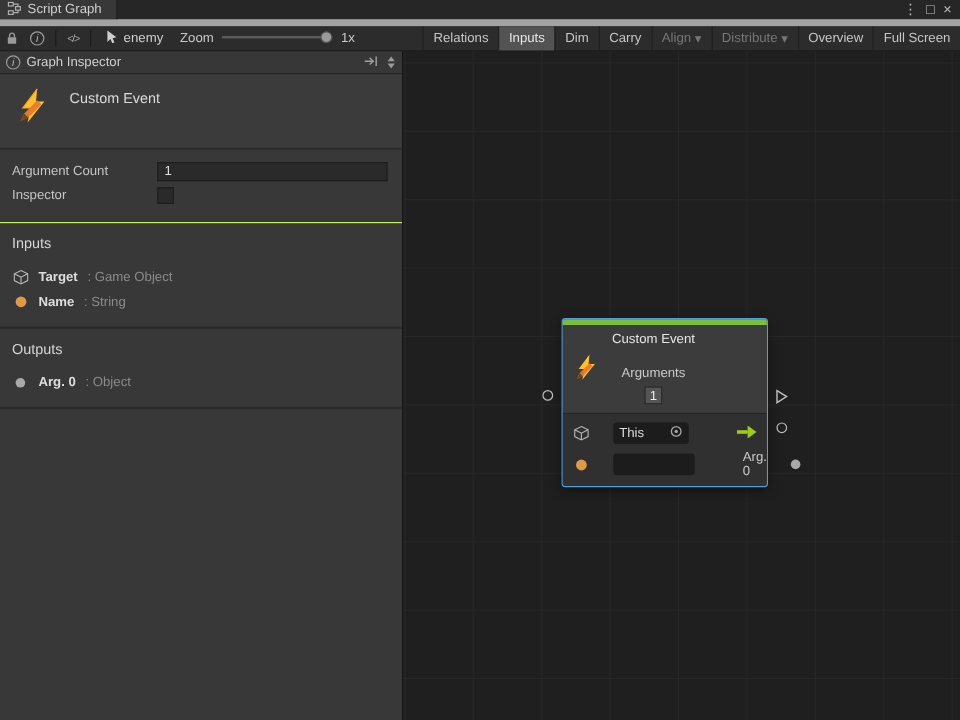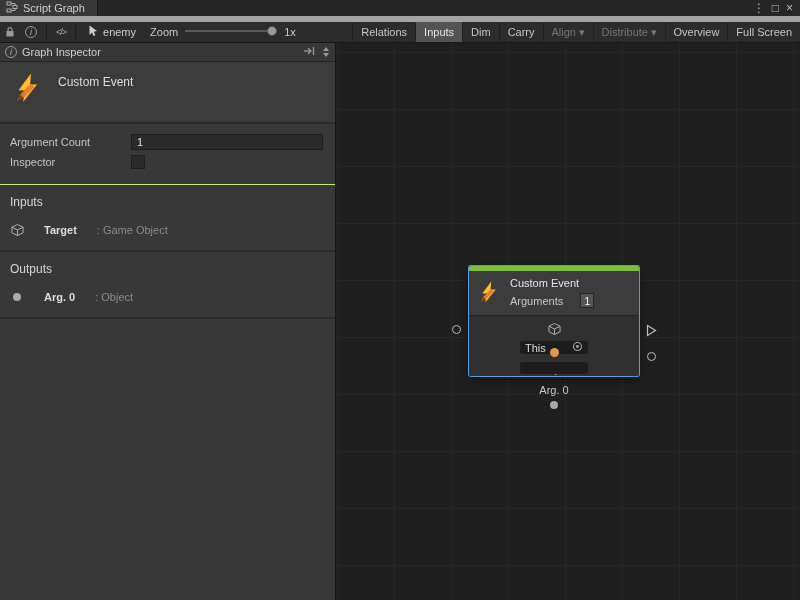--- a/index.html
+++ b/index.html
@@ -50,21 +50,21 @@
   .event-title { font-size:12px; color:#dcdcdc; padding-top:3px; }
 
   .fields { padding:8px 12px 12px 10px; border-bottom:1px solid #bef264; }
   .frow { display:flex; align-items:center; height:20px; }
   .flabel { width:121px; color:#c4c4c4; flex:0 0 auto; }
   .tinput { flex:1; height:16px; background:#2a2a2a; border:1px solid #1d1d1d; color:#e0e0e0; padding:0 5px; font:inherit; outline:none; }
   .checkbox { appearance:none; width:14px; height:14px; background:#2a2a2a; border:1px solid #1d1d1d; margin:0; }
 
   .section { padding:8px 10px 10px; border-bottom:2px solid #2b2b2b; }
   .sec-head { font-size:12px; color:#d6d6d6; margin:2px 0 10px; }
-  .pitem { display:flex; align-items:center; gap:20px; height:21px; }
+  .pitem { display:flex; align-items:center; gap:8px; height:21px; }
   .pname { font-weight:bold; color:#dedede; }
   .ptype { color:#8b8b8b; }
   .dot { width:9px; height:9px; border-radius:50%; flex:0 0 auto; }
   .dot.orange { background:#e09a45; }
   .dot.gray { background:#a9a9a9; width:8px; height:8px; }
   .icon14 { width:14px; display:flex; justify-content:center; flex:0 0 auto; }
 
   
   .canvas { flex:1; position:relative; overflow:hidden;
     background-color:#1f1f1f;
@@ -74,24 +74,24 @@
     background-size:57px 57px;
     background-position:1px 9px;
   }
 
   
   .node { position:absolute; left:133px; top:223px; width:170px; border-radius:2px;
     box-shadow:0 0 0 1px #4f9ee0, 0 3px 10px rgba(0,0,0,.45); background:#303030; }
   .node-strip { height:5px; background:#7cbf3f; border-radius:2px 2px 0 0; }
   .node-header { background:#3c3c3c; padding:6px 8px 7px; display:flex; align-items:center; gap:9px; }
   .node-title { color:#e6e6e6; }
-  .node-args { display:flex; align-items:center; gap:17px; margin-top:4px; color:#c9c9c9; }
+  .node-args { display:flex; align-items:center; gap:5px; margin-top:16px; color:#c9c9c9;flex-direction:column; }
   .args-box { min-width:13px; height:15px; line-height:15px; text-align:center; padding:0 3px; background:#555555; border:1px solid #242424; color:#eeeeee; }
   .node-body { background:#303030; border-top:1px solid #232323; padding:6px 8px 8px; display:flex; flex-direction:column; gap:6px; border-radius:0 0 2px 2px; }
-  .nrow { display:flex; align-items:center; gap:5px; height:20px;flex-direction:column; }
+  .nrow { display:flex; align-items:center; gap:20px; height:20px; }
   .nrow .spacer { flex:1; }
   .this-dropdown { width:68px; height:18px; background:#1c1c1c; border-radius:3px; display:flex; align-items:center; gap:4px; padding:0 5px; color:#dcdcdc; }
   .this-dropdown .dval { flex:1; }
   .arg-input { width:68px; height:18px; background:#1c1c1c; border:none; border-radius:3px; color:#dcdcdc; padding:0 5px; font:inherit; outline:none; }
   .arg-label { color:#c9c9c9; }
 
   .port { position:absolute; }
   .port-circle { width:9px; height:9px; border:1px solid #bcbcbc; border-radius:50%; background:transparent; }
   .p-in-flow { left:-17px; top:59px; }
   .p-out-flow { right:-18px; top:58px; }
@@ -239,20 +239,27 @@
             <svg width="13" height="14" viewBox="0 0 14 14">
                 <g fill="none" stroke="#b8b8b8" stroke-width="1">
                   <path d="M7 1 L13 4 L13 10 L7 13 L1 10 L1 4 Z"></path>
                   <path d="M1 4 L7 7 L13 4"></path>
                   <path d="M7 7 L7 13"></path>
                 </g>
               </svg>
           </span>
           <span class="pname">Target</span>
           <span class="ptype">: Game Object</span>
+        </div>
+        <div class="pitem">
+          <span class="icon14">
+              <span class="dot orange"></span>
+            </span>
+          <span class="pname">Name</span>
+          <span class="ptype">: String</span>
         </div>
       </div>
 
       <div class="section">
         <div class="sec-head">Outputs</div>
         <div class="pitem">
           <span class="icon14">
               <span class="dot gray"></span>
             </span>
           <span class="pname">Arg. 0</span>

